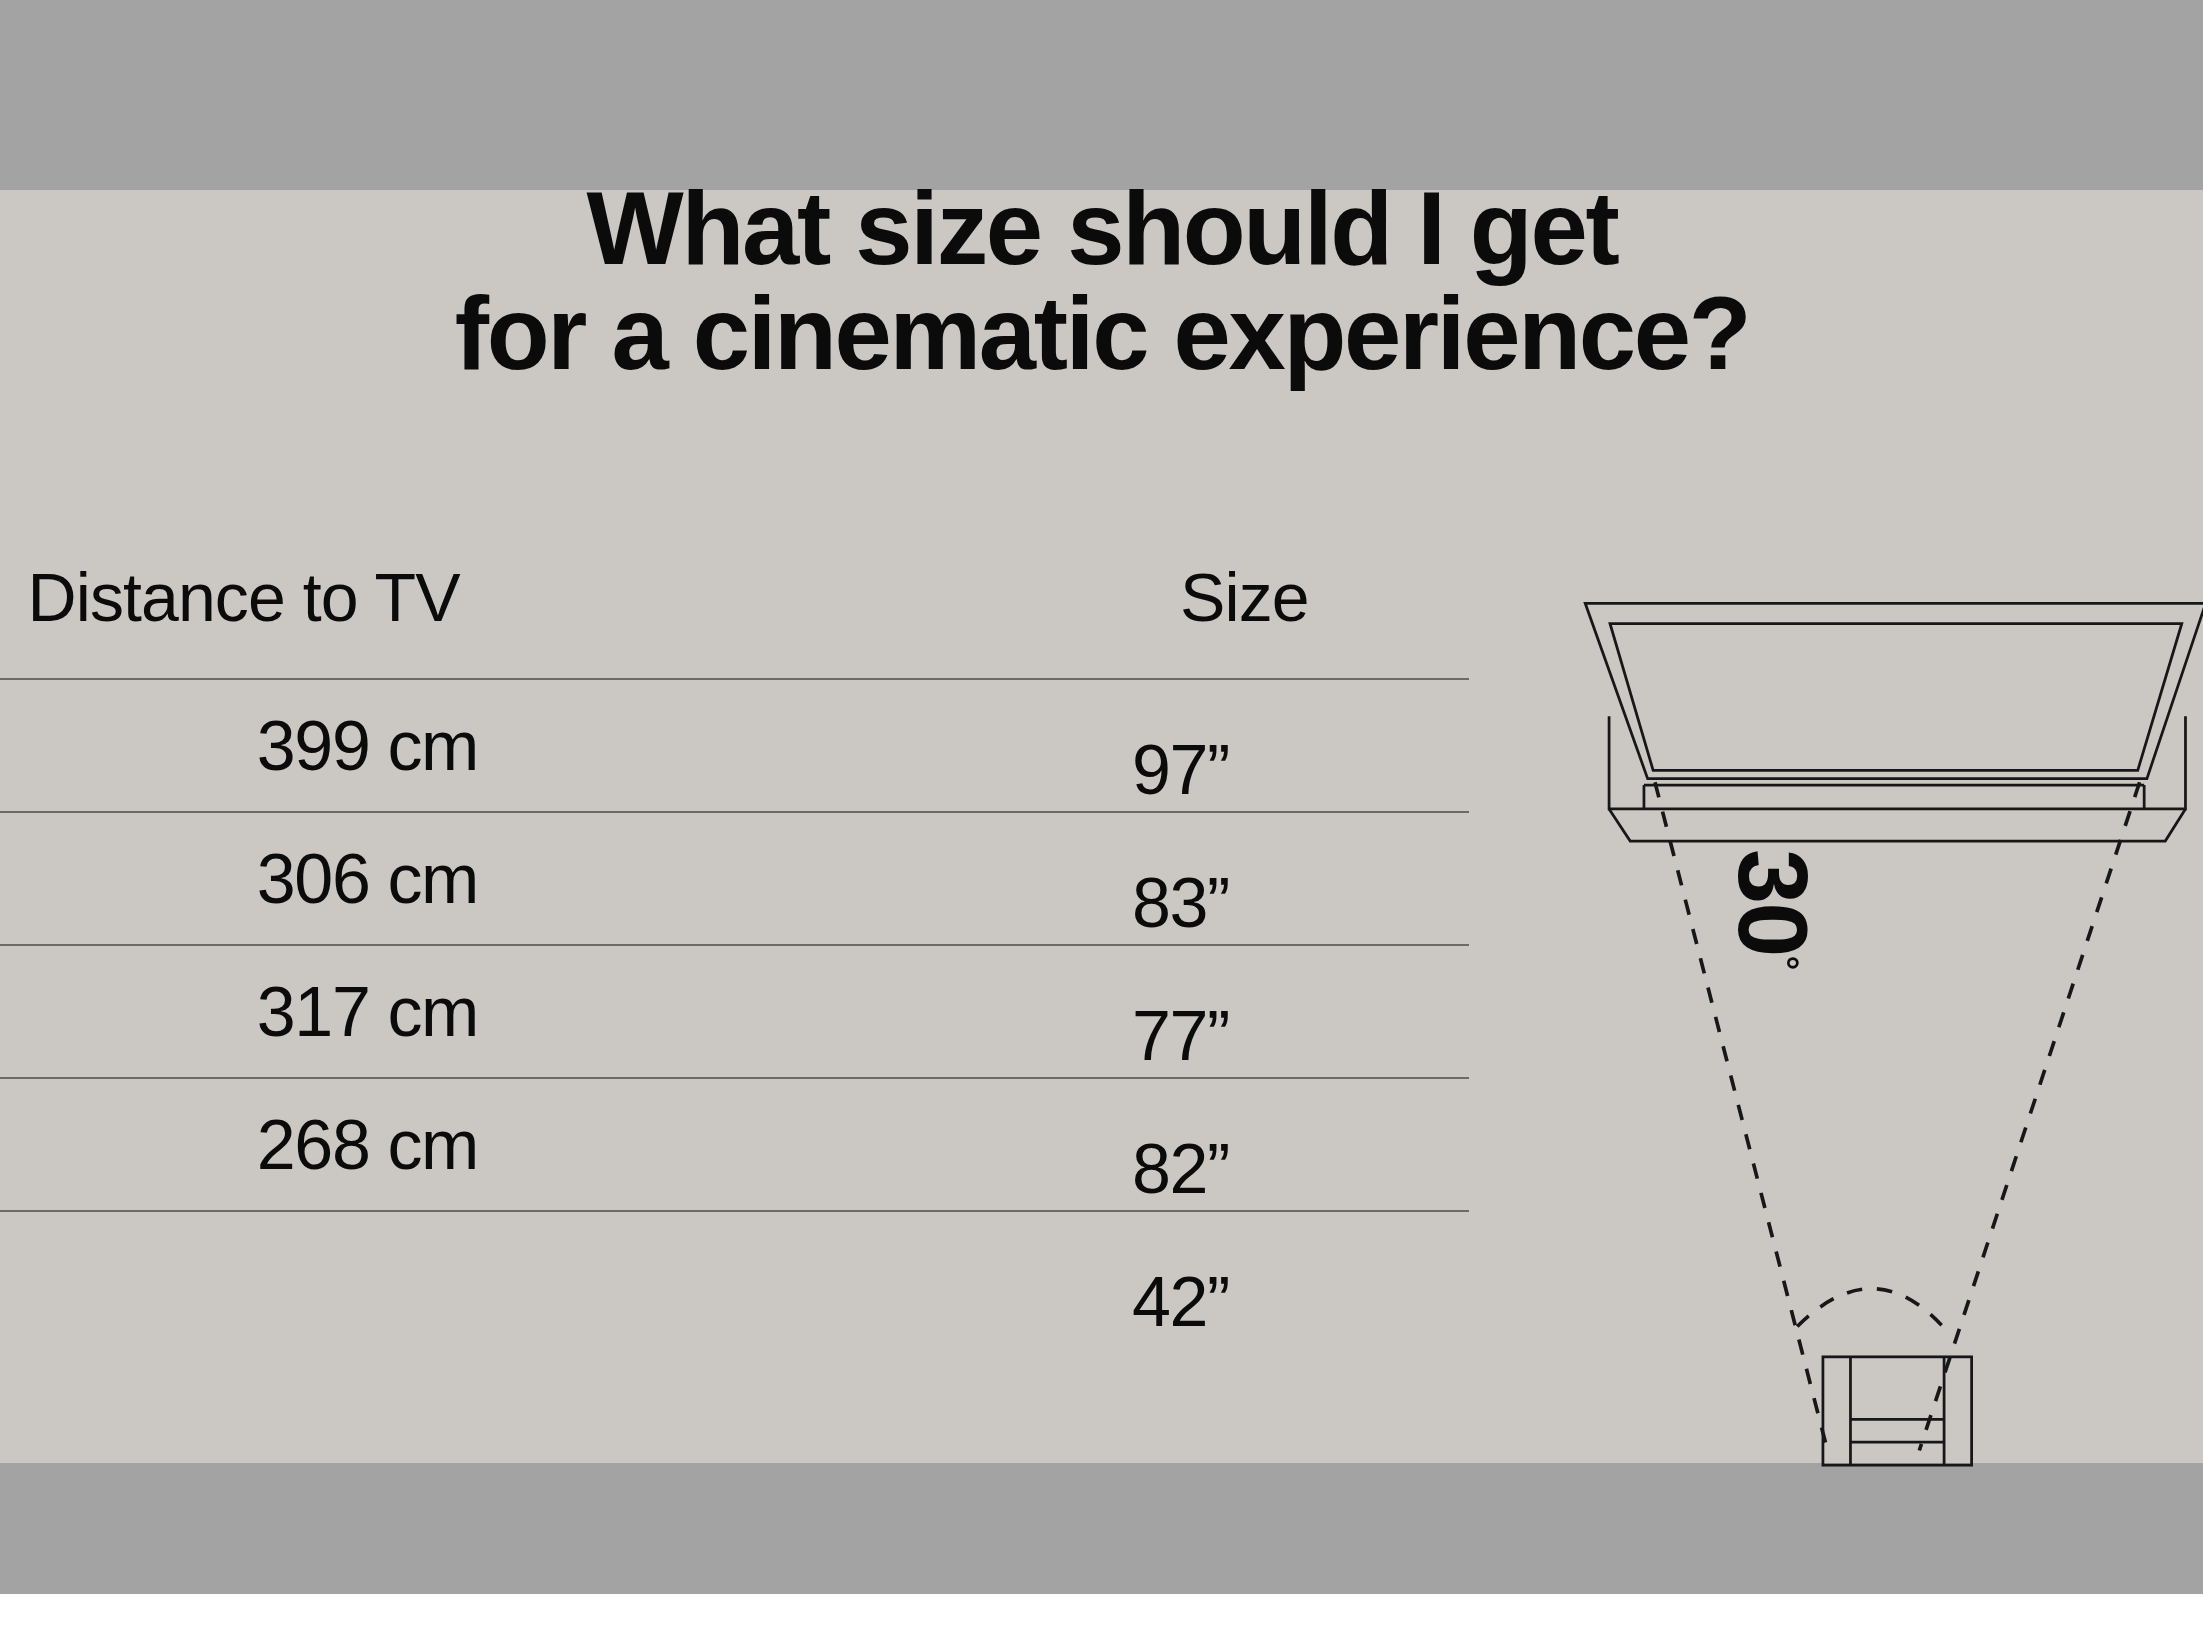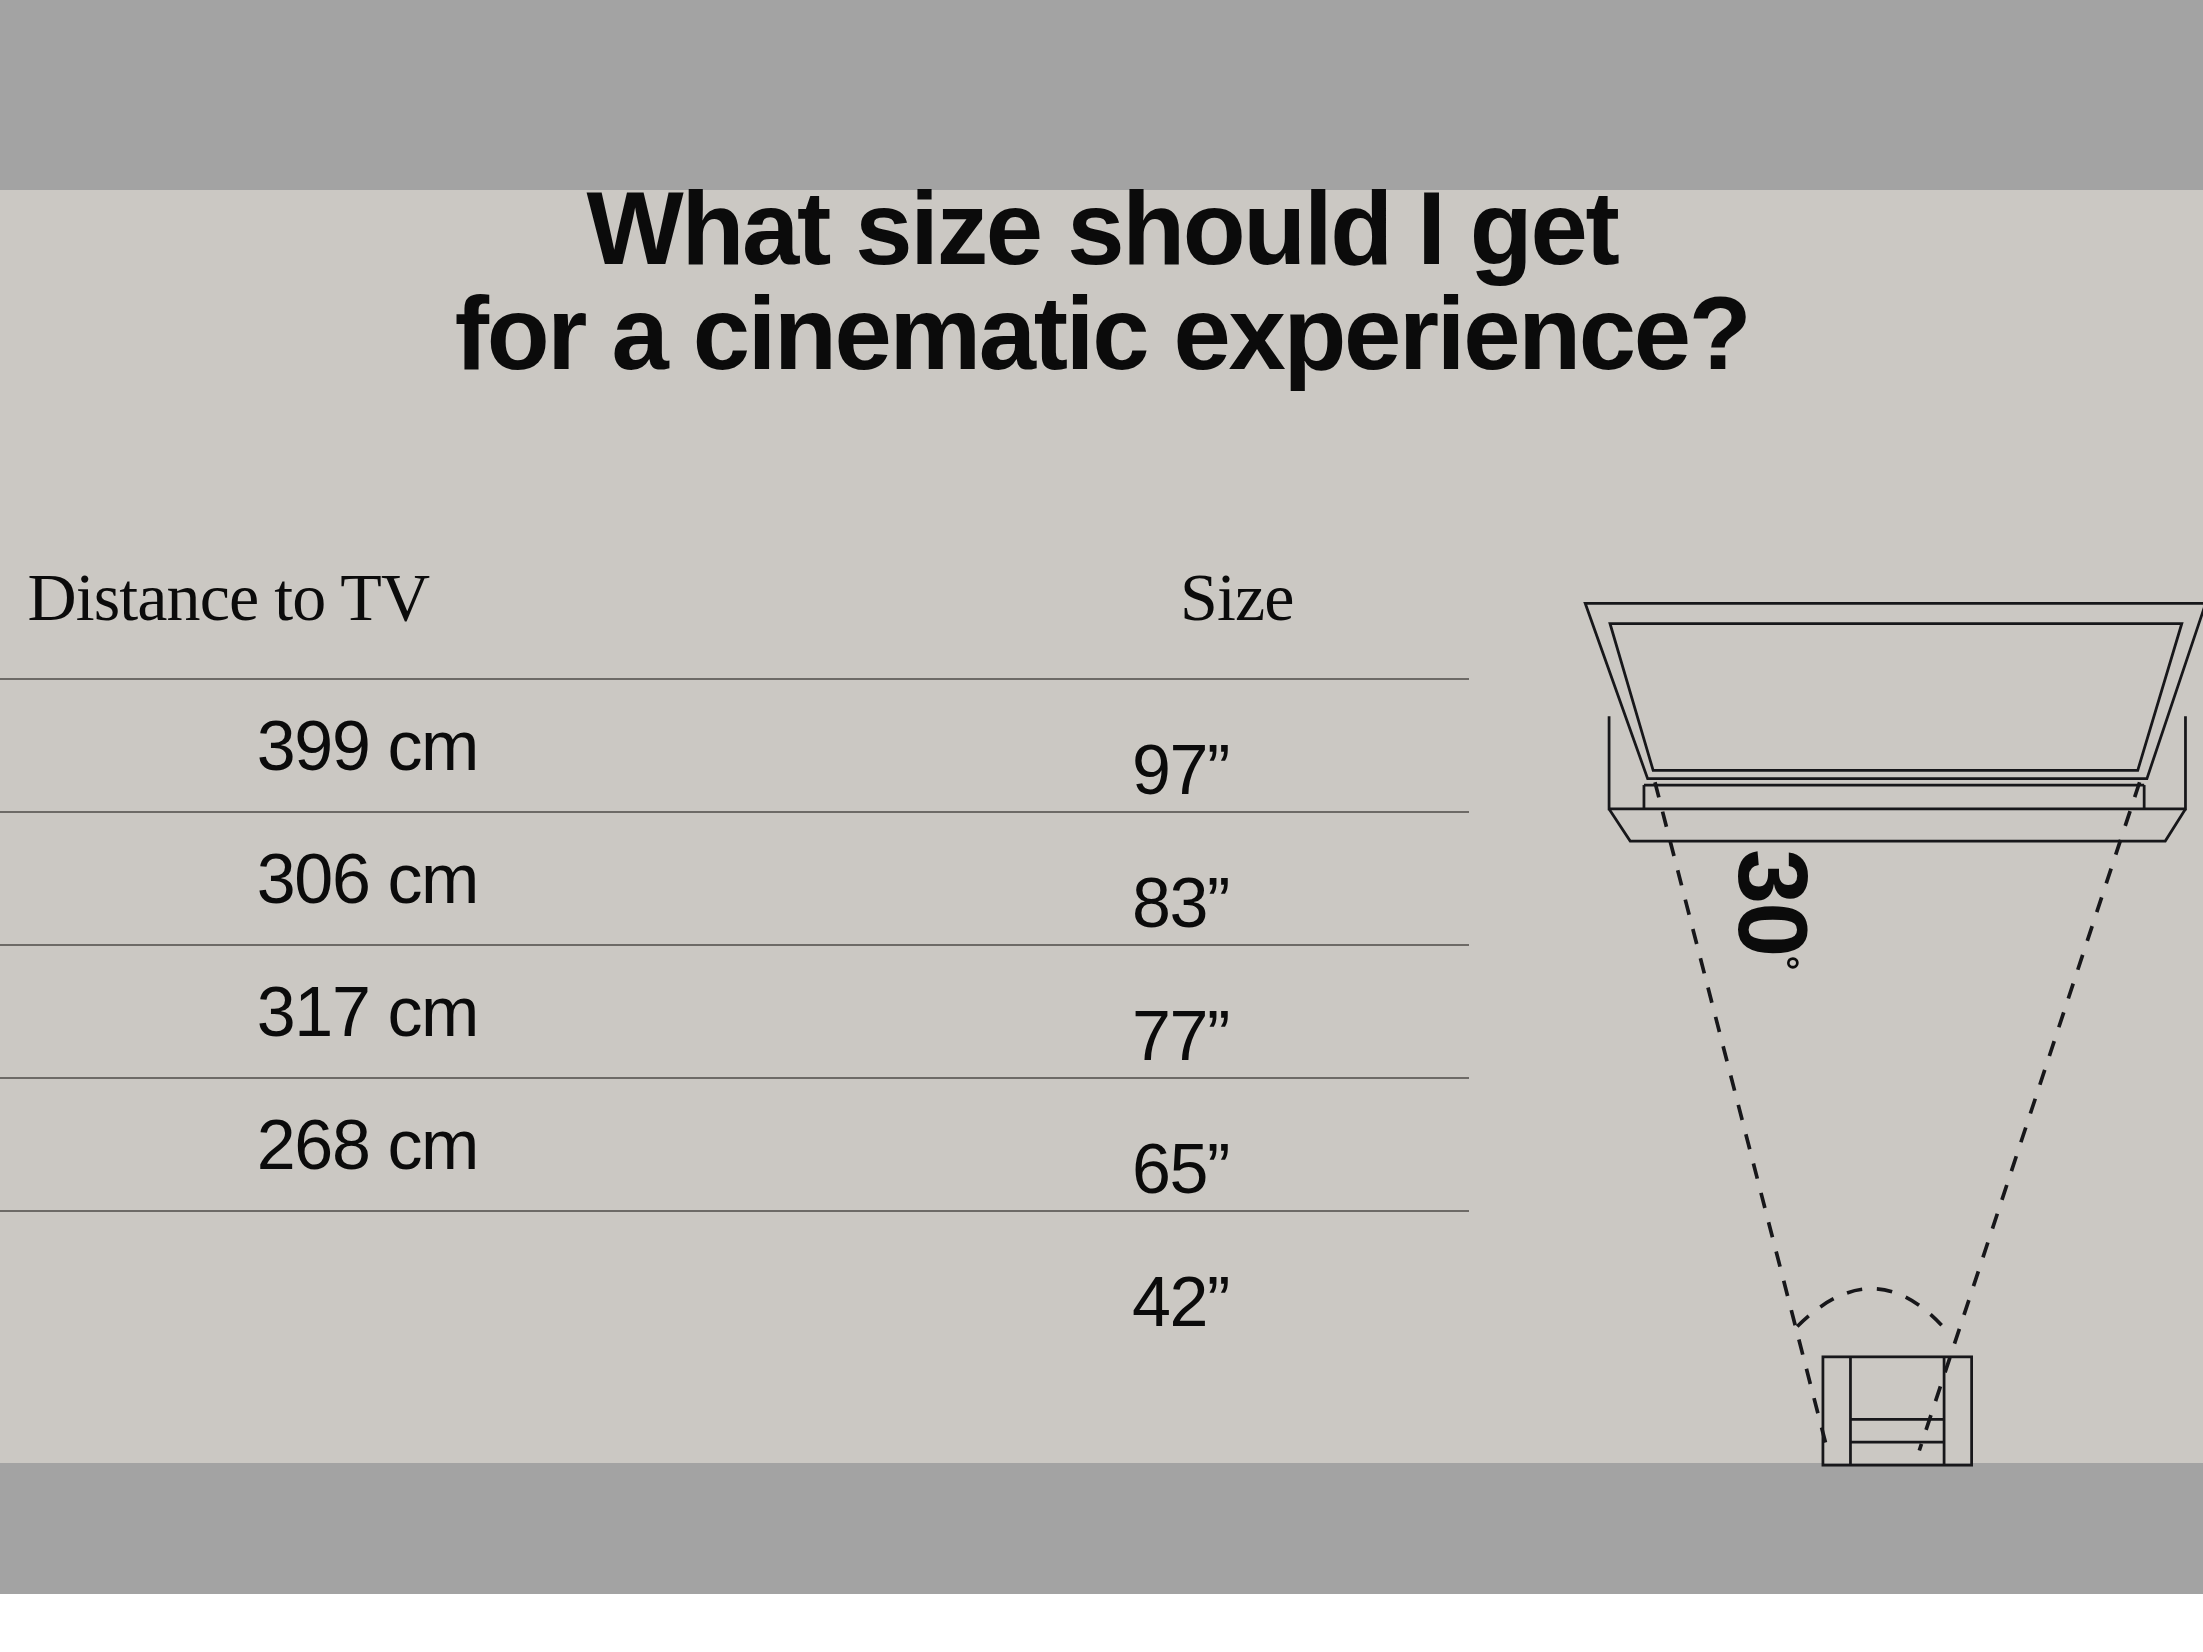--- a/index.html
+++ b/index.html
@@ -43,21 +43,20 @@
   
   #table {
     position: absolute;
     left: 0;
     top: 551px;
     width: 1469px;
   }
   .thead {
     position: relative;
     height: 127px;
-    font-family: Liberation Serif, serif;
   }
   .th {
     position: absolute;
     color: #0b0b0b;
     font-size: 68px;
     font-weight: 400;
     letter-spacing: -0.9px;
     top: 7.3px;
   }
   .th.dist { left: 27.5px; }
@@ -145,21 +144,21 @@
       <div class="size-cell">83”</div>
     </div>
 
     <div class="row">
       <div class="dist-cell">317 cm</div>
       <div class="size-cell">77”</div>
     </div>
 
     <div class="row">
       <div class="dist-cell">268 cm</div>
-      <div class="size-cell">65”</div>
+      <div class="size-cell">82”</div>
     </div>
 
 
     <div class="row">
       <div class="size-cell">42”</div>
     </div>
 
   </div>
 
   <div id="diagram">

